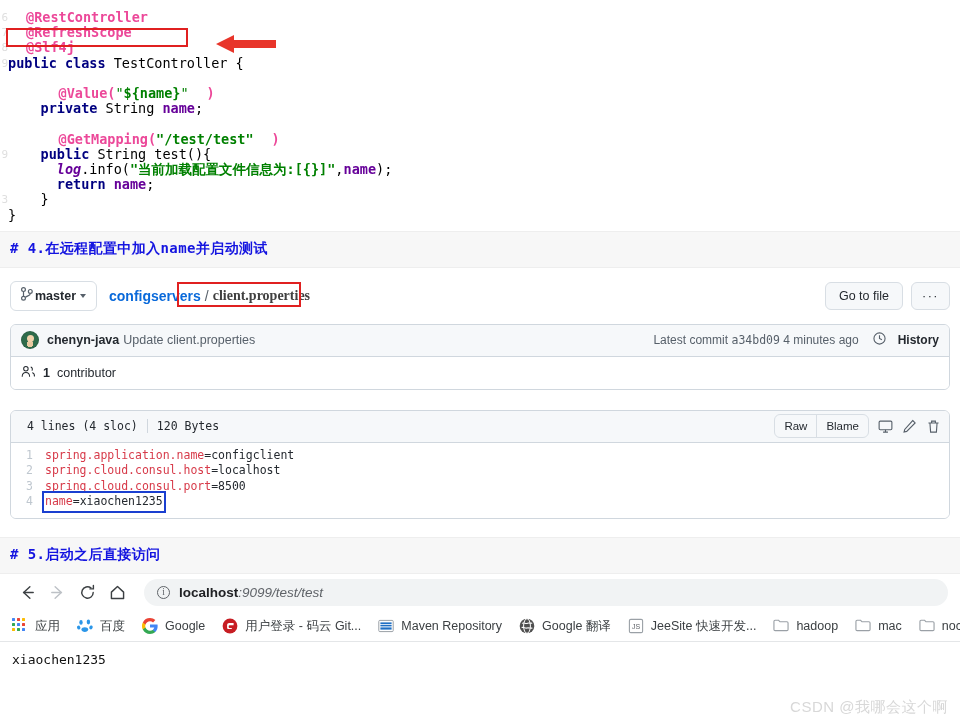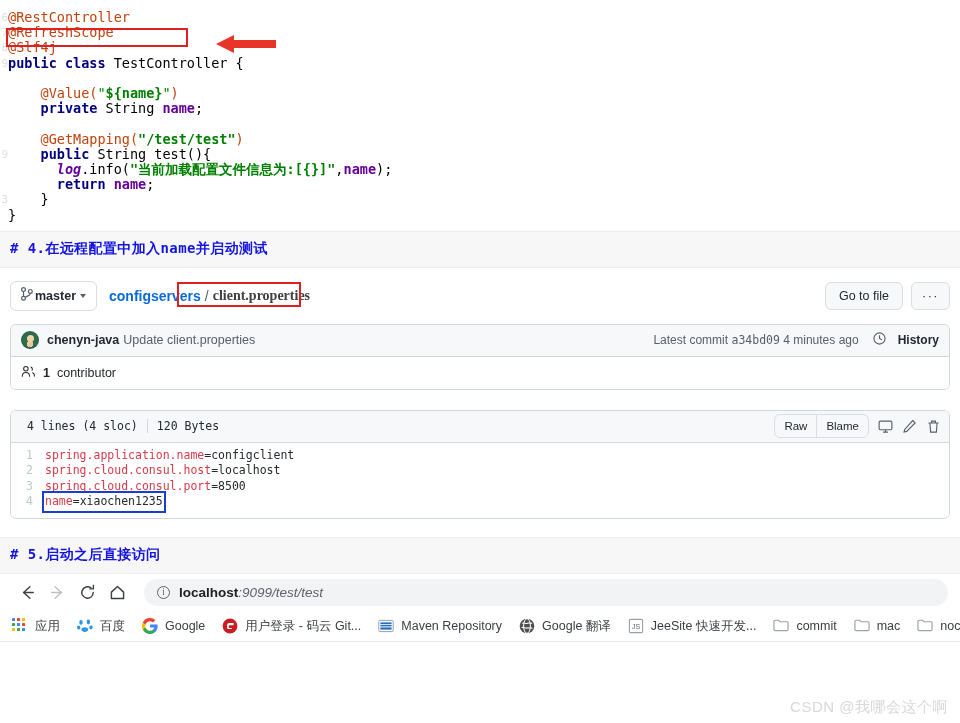--- a/index.html
+++ b/index.html
@@ -29,21 +29,21 @@
   }
   .gutter-ghost {
     position: absolute;
     left: 0px;
     width: 8px;
     color: #dfdfdf;
     font-family: "DejaVu Sans Mono", monospace;
     font-size: 11px;
     text-align: right;
   }
-  .ann { color: #c2410c; font-weight: normal; }
+  .ann { color: #ec4899; font-weight: bold; margin-left: 18px; }
   .kw  { color: #000080; font-weight: bold; }
   .str { color: #008000; font-weight: bold; }
   .strq { color: #008000; }
   .fld { color: #660099; font-weight: bold; }
   .plain { color: #000000; }
   .logv { color: #660099; font-style: italic; font-weight: bold; }
 
   .hl-box {
     position: absolute;
     border: 2px solid #e02020;
@@ -605,31 +605,32 @@
         <span class="bm-ico"><svg width="16" height="16" viewBox="0 0 16 16">
             <rect x="1.4" y="1.4" width="13.2" height="13.2" rx="1.4" fill="none" stroke="#9aa0a6" stroke-width="1.1"></rect>
             <text x="8" y="11" font-size="7" font-family="Liberation Sans" fill="#5f6368" text-anchor="middle">JS</text>
           </svg></span>
         <span class="bm-label">JeeSite 快速开发...</span>
       </div>
       <div class="bm">
         <span class="bm-ico"><svg width="16" height="14" viewBox="0 0 17 14">
             <path d="M1 3.2 A1.2 1.2 0 0 1 2.2 2 H6 L7.4 3.6 H14.8 A1.2 1.2 0 0 1 16 4.8 V11.8 A1.2 1.2 0 0 1 14.8 13 H2.2 A1.2 1.2 0 0 1 1 11.8 Z" fill="none" stroke="#9aa0a6" stroke-width="1.2"></path>
           </svg></span>
-        <span class="bm-label">commit</span>
+        <span class="bm-label">hadoop</span>
       </div>
       <div class="bm">
         <span class="bm-ico"><svg width="16" height="14" viewBox="0 0 17 14">
             <path d="M1 3.2 A1.2 1.2 0 0 1 2.2 2 H6 L7.4 3.6 H14.8 A1.2 1.2 0 0 1 16 4.8 V11.8 A1.2 1.2 0 0 1 14.8 13 H2.2 A1.2 1.2 0 0 1 1 11.8 Z" fill="none" stroke="#9aa0a6" stroke-width="1.2"></path>
           </svg></span>
         <span class="bm-label">mac</span>
       </div>
       <div class="bm">
         <span class="bm-ico"><svg width="16" height="14" viewBox="0 0 17 14">
             <path d="M1 3.2 A1.2 1.2 0 0 1 2.2 2 H6 L7.4 3.6 H14.8 A1.2 1.2 0 0 1 16 4.8 V11.8 A1.2 1.2 0 0 1 14.8 13 H2.2 A1.2 1.2 0 0 1 1 11.8 Z" fill="none" stroke="#9aa0a6" stroke-width="1.2"></path>
           </svg></span>
         <span class="bm-label">noc</span>
       </div>
     </div>
 
+  <div class="page-content">xiaochen1235</div>
 </div>
 
 <div class="watermark">CSDN @我哪会这个啊</div>
 
 </body></html>

